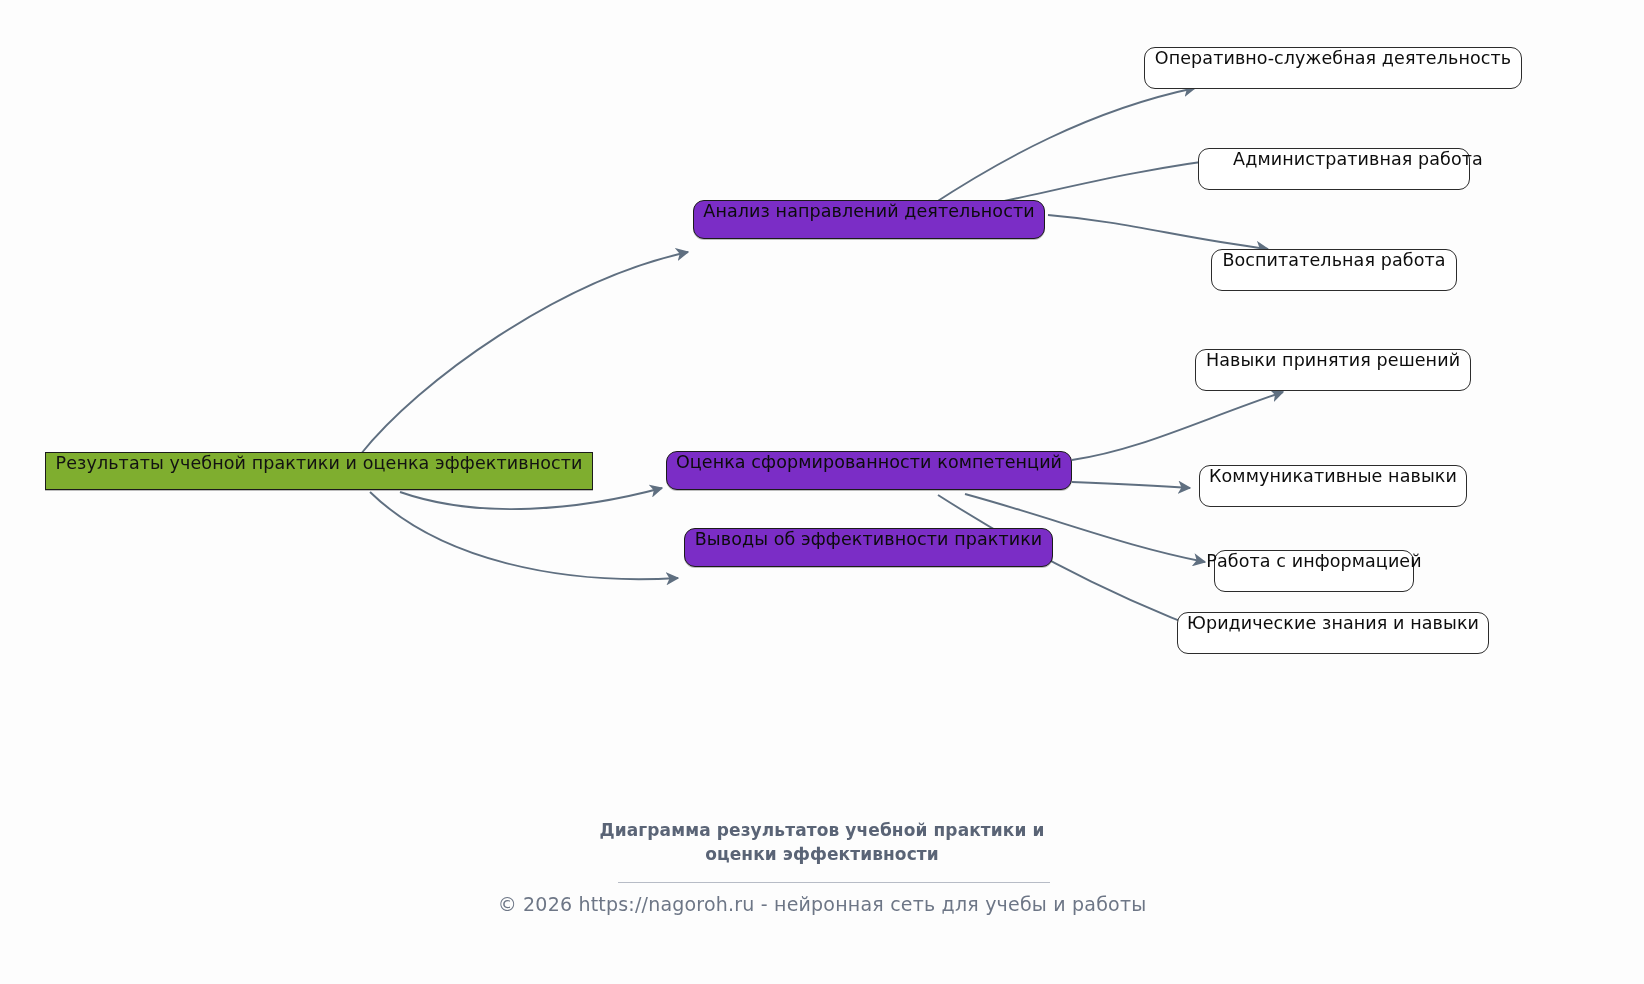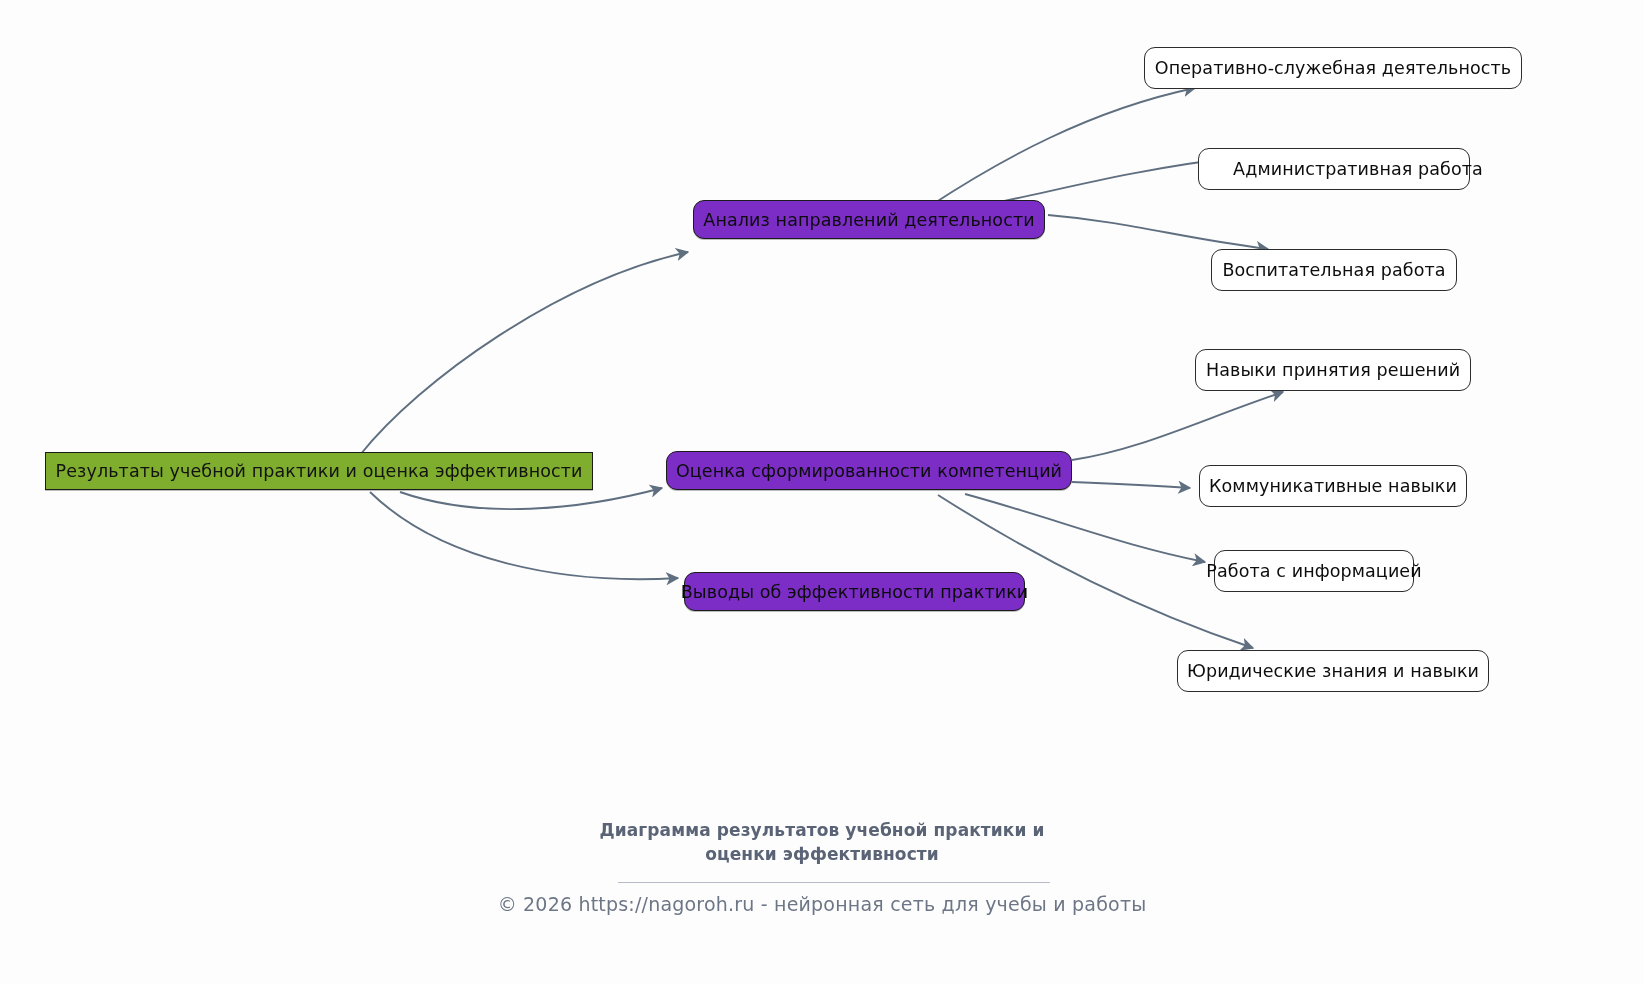--- a/index.html
+++ b/index.html
@@ -21,21 +21,20 @@
     left: 0;
     top: 0;
     width: 1644px;
     height: 984px;
     pointer-events: none;
   }
   .node {
     position: absolute;
     box-sizing: border-box;
     display: flex;
-    align-items: center;
     justify-content: center;
     white-space: nowrap;
     border-radius: 9px;
     font-size: 17.5px;
     letter-spacing: 0.1px;
     color: #111111;
   }
   .node-root {
     background: #7fae2f;
     border: 1.6px solid #1b1b1b;
@@ -123,21 +122,21 @@
   </div>
 
   <div class="node node-branch" style="left:693px; top:200px; width:352px; height:39px;">
     <span>Анализ направлений деятельности</span>
   </div>
 
   <div class="node node-branch" style="left:666px; top:451px; width:406px; height:39px;">
     <span>Оценка сформированности компетенций</span>
   </div>
 
-  <div class="node node-branch" style="left:684px; top:572px; width:341px; height:39px;">
+  <div class="node node-branch" style="left:684px; top:528px; width:369px; height:39px;">
     <span>Выводы об эффективности практики</span>
   </div>
 
   <div class="node node-leaf" style="left:1144px; top:47px; width:378px; height:42px;">
     <span>Оперативно-служебная деятельность</span>
   </div>
 
   <div class="node node-leaf" style="left:1198px; top:148px; width:272px; height:42px;padding-left:48px;">
     <span>Административная работа</span>
   </div>
@@ -151,21 +150,21 @@
   </div>
 
   <div class="node node-leaf" style="left:1199px; top:449px; width:268px; height:42px;margin-top:16px;">
     <span>Коммуникативные навыки</span>
   </div>
 
   <div class="node node-leaf" style="left:1214px; top:550px; width:200px; height:42px;">
     <span>Работа с информацией</span>
   </div>
 
-  <div class="node node-leaf" style="left:1177px; top:650px; width:312px; height:42px;">
+  <div class="node node-leaf" style="left:1177px; top:612px; width:312px; height:42px;">
     <span>Юридические знания и навыки</span>
   </div>
 
   <div class="footer footer-title">
     <div>Диаграмма результатов учебной практики и</div>
     <div>оценки эффективности</div>
   </div>
 
   <div class="footer-rule"></div>
 

